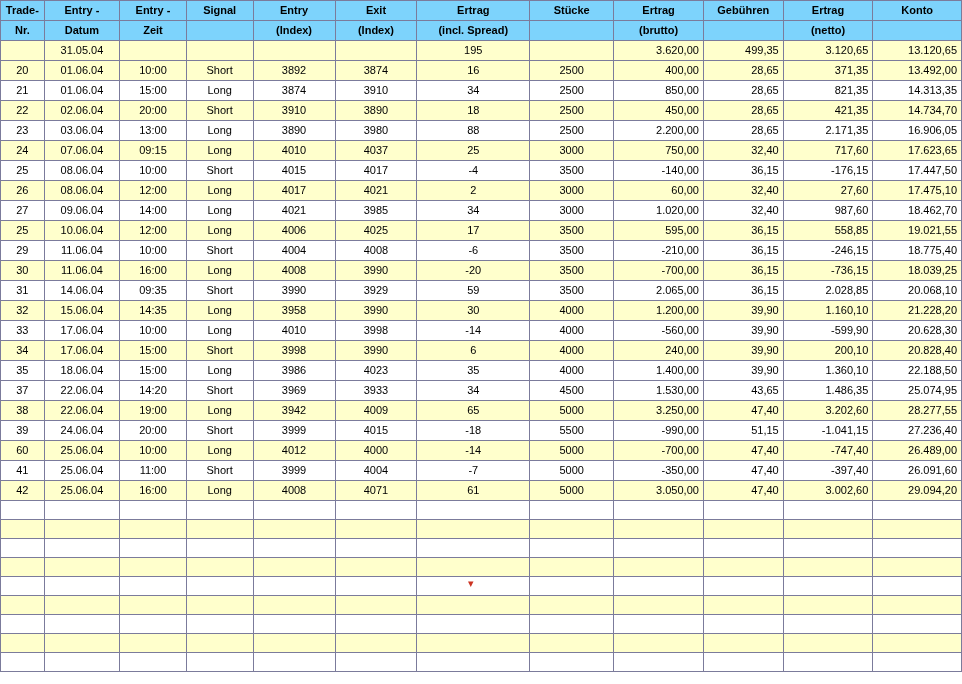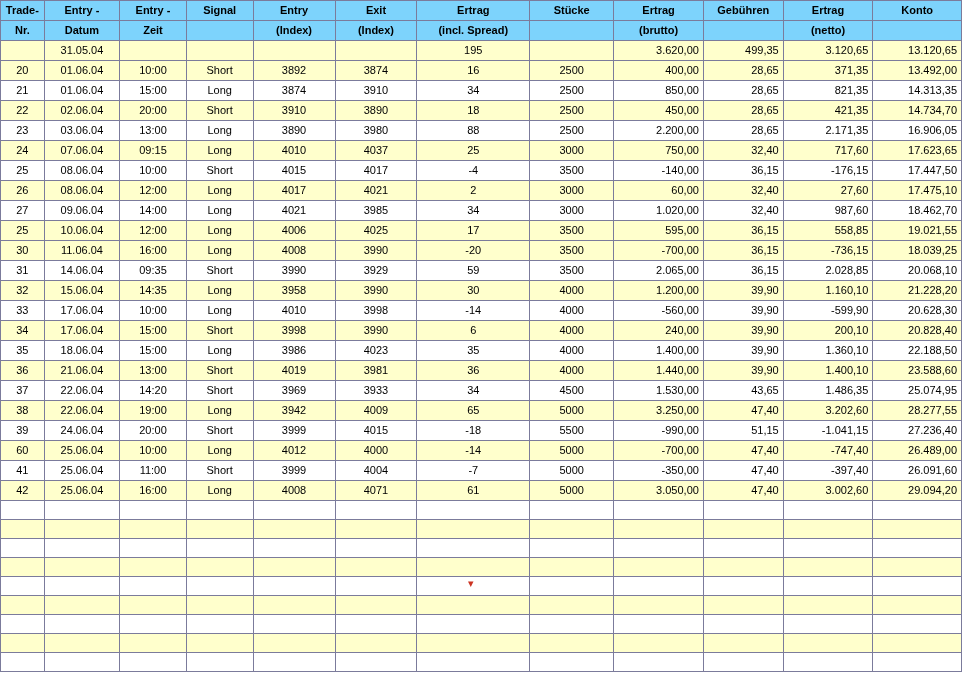--- a/index.html
+++ b/index.html
@@ -258,20 +258,34 @@
           <td class="ctr yellow">4006</td>
           <td class="ctr yellow">4025</td>
           <td class="ctr yellow">17</td>
           <td class="ctr yellow">3500</td>
           <td class="num yellow">595,00</td>
           <td class="num yellow">36,15</td>
           <td class="num yellow">558,85</td>
           <td class="num yellow">19.021,55</td>
         </tr>
         <tr>
+          <td class="ctr white">29</td>
+          <td class="ctr white">11.06.04</td>
+          <td class="ctr white">10:00</td>
+          <td class="ctr white">Short</td>
+          <td class="ctr white">4004</td>
+          <td class="ctr white">4008</td>
+          <td class="ctr white">-6</td>
+          <td class="ctr white">3500</td>
+          <td class="num white">-210,00</td>
+          <td class="num white">36,15</td>
+          <td class="num white">-246,15</td>
+          <td class="num white">18.775,40</td>
+        </tr>
+        <tr>
           <td class="ctr yellow">30</td>
           <td class="ctr yellow">11.06.04</td>
           <td class="ctr yellow">16:00</td>
           <td class="ctr yellow">Long</td>
           <td class="ctr yellow">4008</td>
           <td class="ctr yellow">3990</td>
           <td class="ctr yellow">-20</td>
           <td class="ctr yellow">3500</td>
           <td class="num yellow">-700,00</td>
           <td class="num yellow">36,15</td>
@@ -342,34 +356,20 @@
           <td class="ctr white">3986</td>
           <td class="ctr white">4023</td>
           <td class="ctr white">35</td>
           <td class="ctr white">4000</td>
           <td class="num white">1.400,00</td>
           <td class="num white">39,90</td>
           <td class="num white">1.360,10</td>
           <td class="num white">22.188,50</td>
         </tr>
         <tr>
-          <td class="ctr yellow">36</td>
-          <td class="ctr yellow">21.06.04</td>
-          <td class="ctr yellow">13:00</td>
-          <td class="ctr yellow">Short</td>
-          <td class="ctr yellow">4019</td>
-          <td class="ctr yellow">3981</td>
-          <td class="ctr yellow">36</td>
-          <td class="ctr yellow">4000</td>
-          <td class="num yellow">1.440,00</td>
-          <td class="num yellow">39,90</td>
-          <td class="num yellow">1.400,10</td>
-          <td class="num yellow">23.588,60</td>
-        </tr>
-        <tr>
           <td class="ctr white">37</td>
           <td class="ctr white">22.06.04</td>
           <td class="ctr white">14:20</td>
           <td class="ctr white">Short</td>
           <td class="ctr white">3969</td>
           <td class="ctr white">3933</td>
           <td class="ctr white">34</td>
           <td class="ctr white">4500</td>
           <td class="num white">1.530,00</td>
           <td class="num white">43,65</td>

